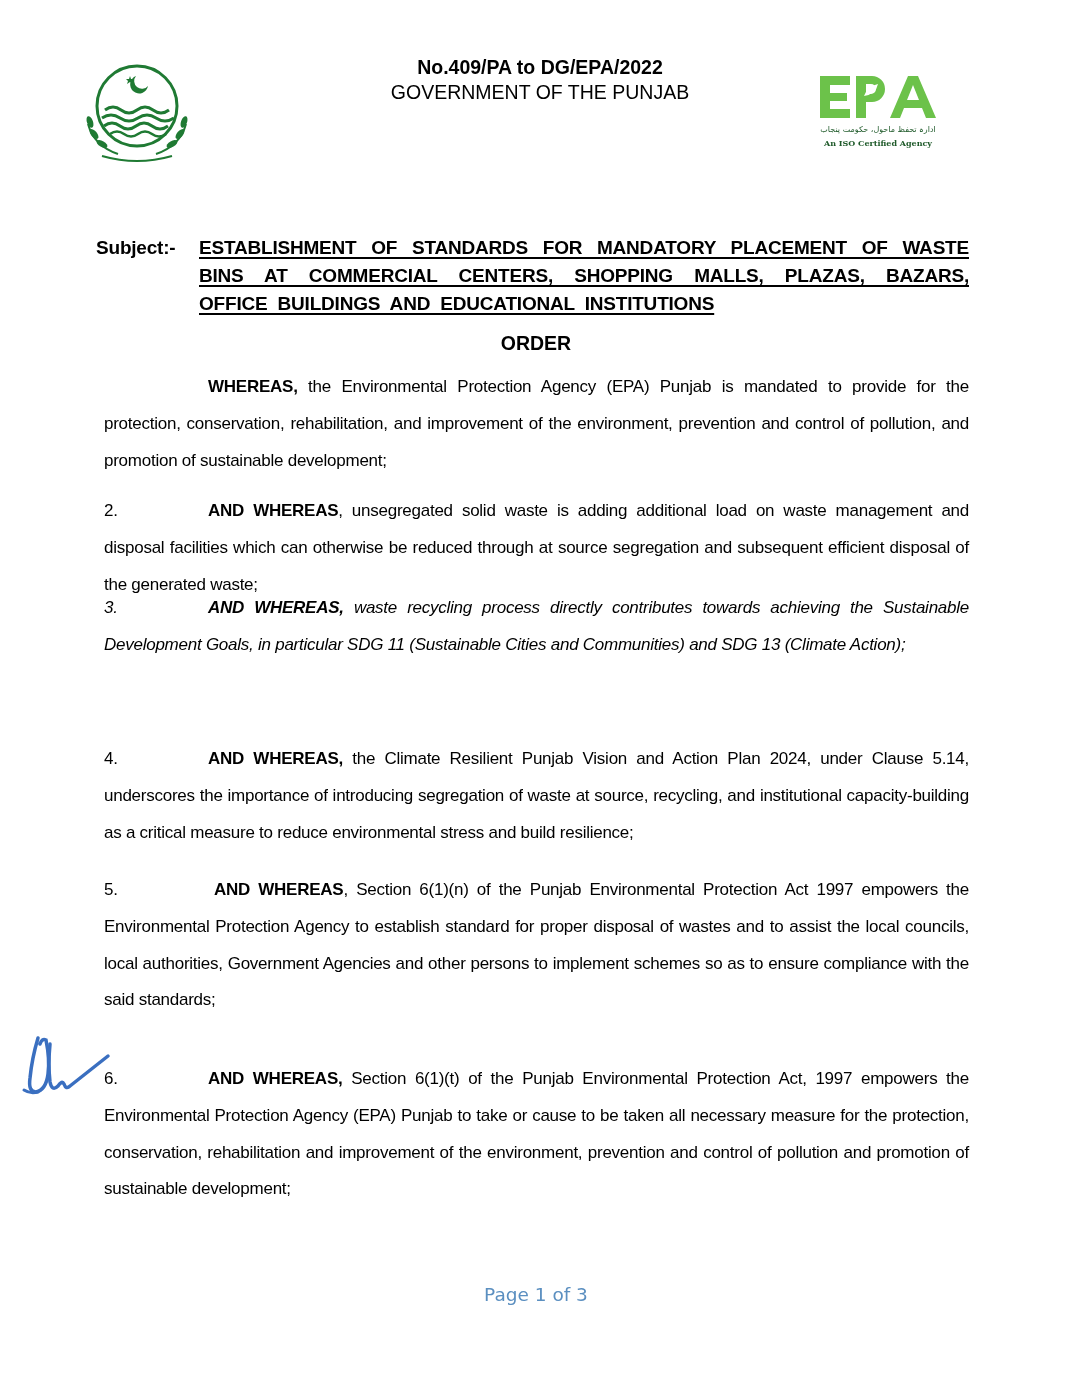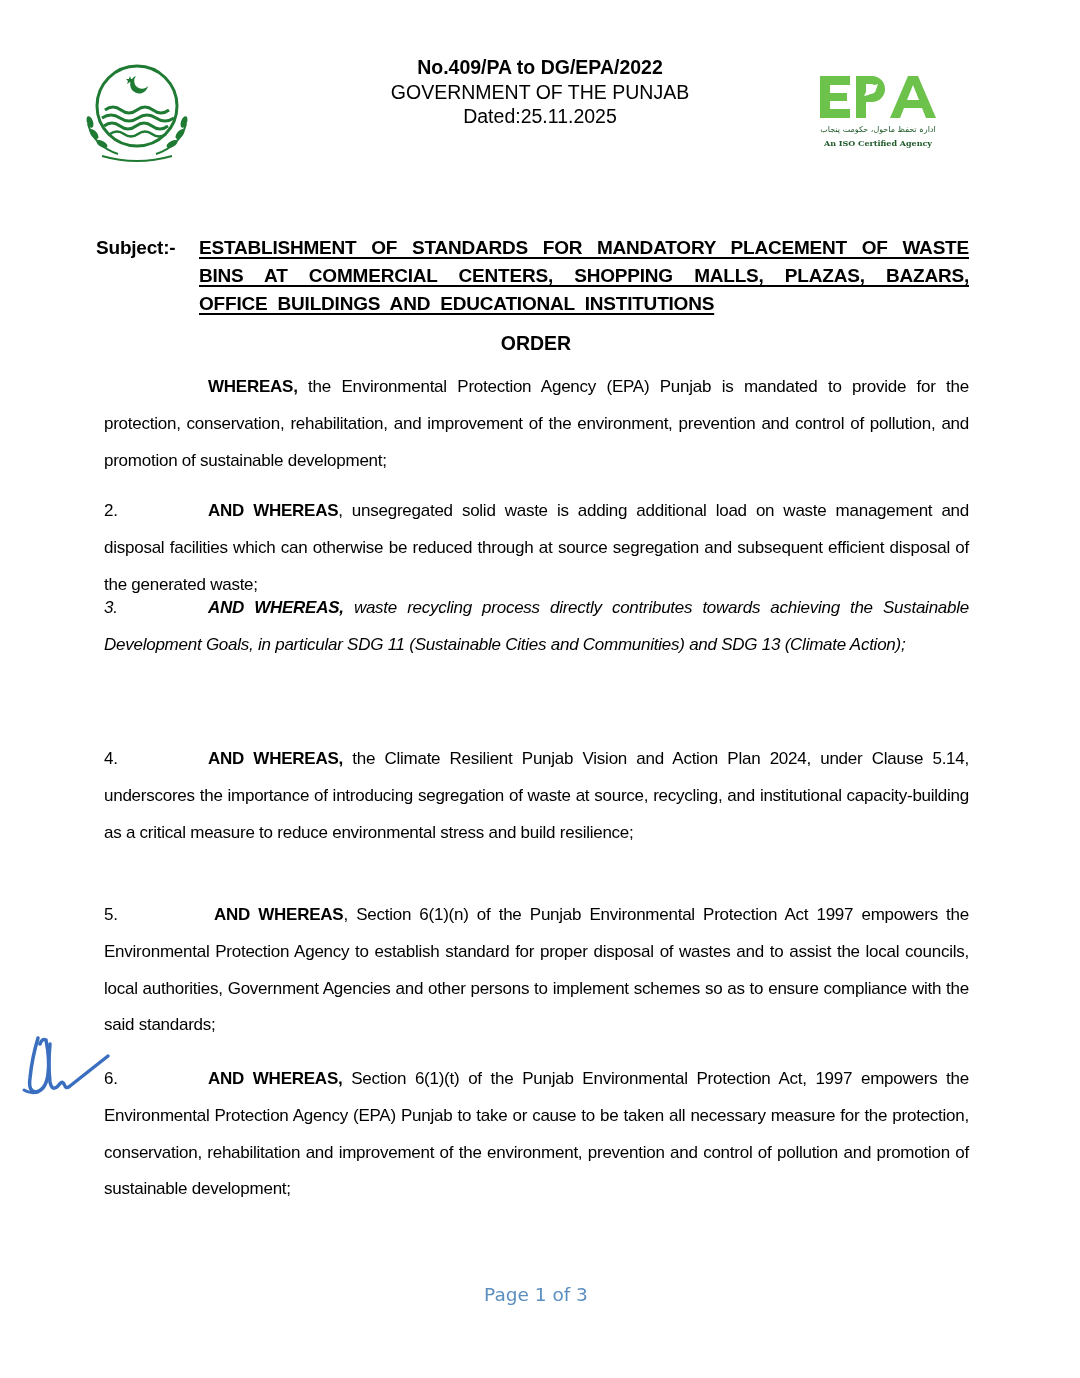--- a/index.html
+++ b/index.html
@@ -63,21 +63,20 @@
         <ellipse cx="104" cy="60" rx="3" ry="6" transform="rotate(20 104 60)"></ellipse>
         <ellipse cx="100" cy="72" rx="3" ry="6" transform="rotate(40 100 72)"></ellipse>
         <ellipse cx="92" cy="82" rx="3" ry="6" transform="rotate(60 92 82)"></ellipse>
       </g>
     </svg>
   </div>
 
   <div class="header">
     <div class="b">No.409/PA to DG/EPA/2022</div>
     <div>GOVERNMENT OF THE PUNJAB</div>
-    <div>Dated:25.11.2025</div>
   </div>
 
   <div class="logo-right">
     <svg width="124" height="82" viewBox="0 0 124 82">
       <g fill="#6cc24a">
 
         <rect x="4" y="6" width="10" height="42"></rect>
         <rect x="4" y="6" width="30" height="9"></rect>
         <rect x="4" y="23" width="27" height="8"></rect>
         <rect x="4" y="39" width="30" height="9"></rect>
@@ -109,21 +108,21 @@
   </div>
 
   <div class="para" style="top:590px;font-style:italic;">
     <span class="num">3.</span><b>AND WHEREAS,</b><span> waste recycling process directly contributes towards achieving the Sustainable Development Goals, in particular SDG 11 (Sustainable Cities and Communities) and SDG 13 (Climate Action);</span>
   </div>
 
   <div class="para" style="top:741px;">
     <span class="num">4.</span><b>AND WHEREAS,</b><span> the Climate Resilient Punjab Vision and Action Plan 2024, under Clause 5.14, underscores the importance of introducing segregation of waste at source, recycling, and institutional capacity-building as a critical measure to reduce environmental stress and build resilience;</span>
   </div>
 
-  <div class="para" style="top:897px;">
+  <div class="para" style="top:872px;">
     <span class="num" style="width:110px;">5.</span><b>AND WHEREAS</b><span>, Section 6(1)(n) of the Punjab Environmental Protection Act 1997 empowers the Environmental Protection Agency to establish standard for proper disposal of wastes and to assist the local councils, local authorities, Government Agencies and other persons to implement schemes so as to ensure compliance with the said standards;</span>
   </div>
 
   <div class="para" style="top:1061px;">
     <span class="num">6.</span><b>AND WHEREAS,</b><span> Section 6(1)(t) of the Punjab Environmental Protection Act, 1997 empowers the Environmental Protection Agency (EPA) Punjab to take or cause to be taken all necessary measure for the protection, conservation, rehabilitation and improvement of the environment, prevention and control of pollution and promotion of sustainable development;</span>
   </div>
 
   <div class="signature">
     <svg width="95" height="75" viewBox="0 0 95 75">
       <path d="M18 8 q-6 20 -8 40 q-2 14 6 14 q10 -2 12 -18 q2 -14 -2 -34 q-4 -2 -6 4" fill="none" stroke="#3a6fc0" stroke-width="3.5" stroke-linecap="round"></path>

